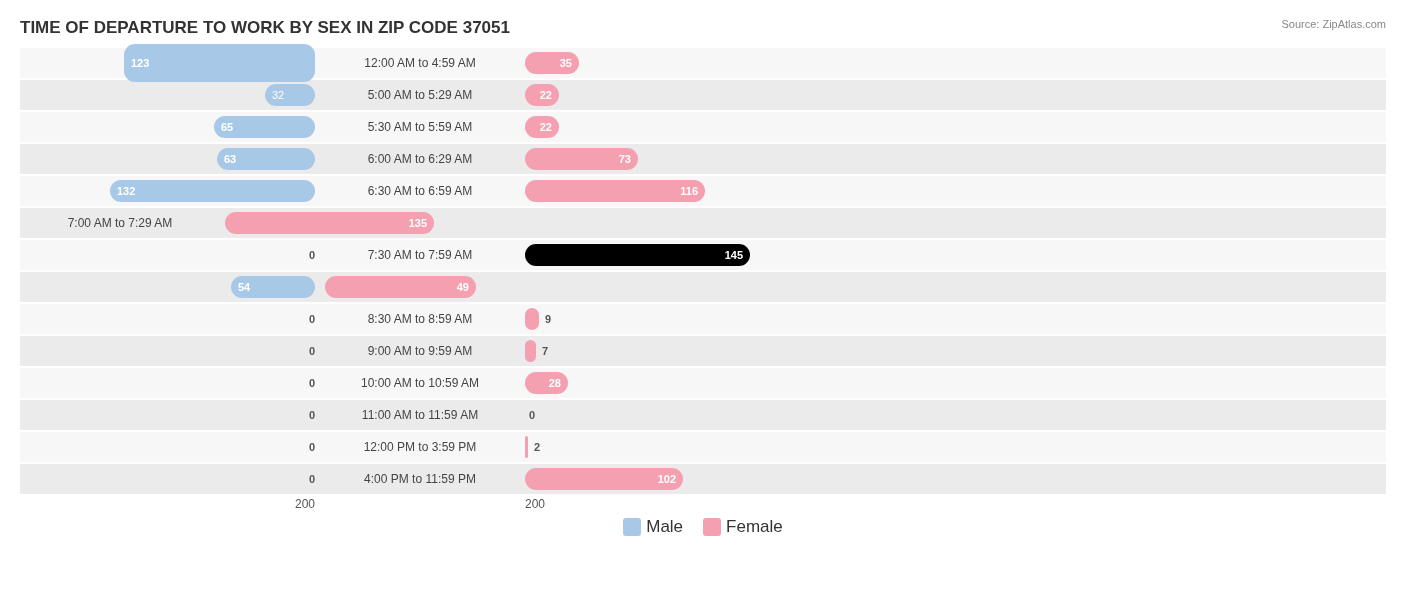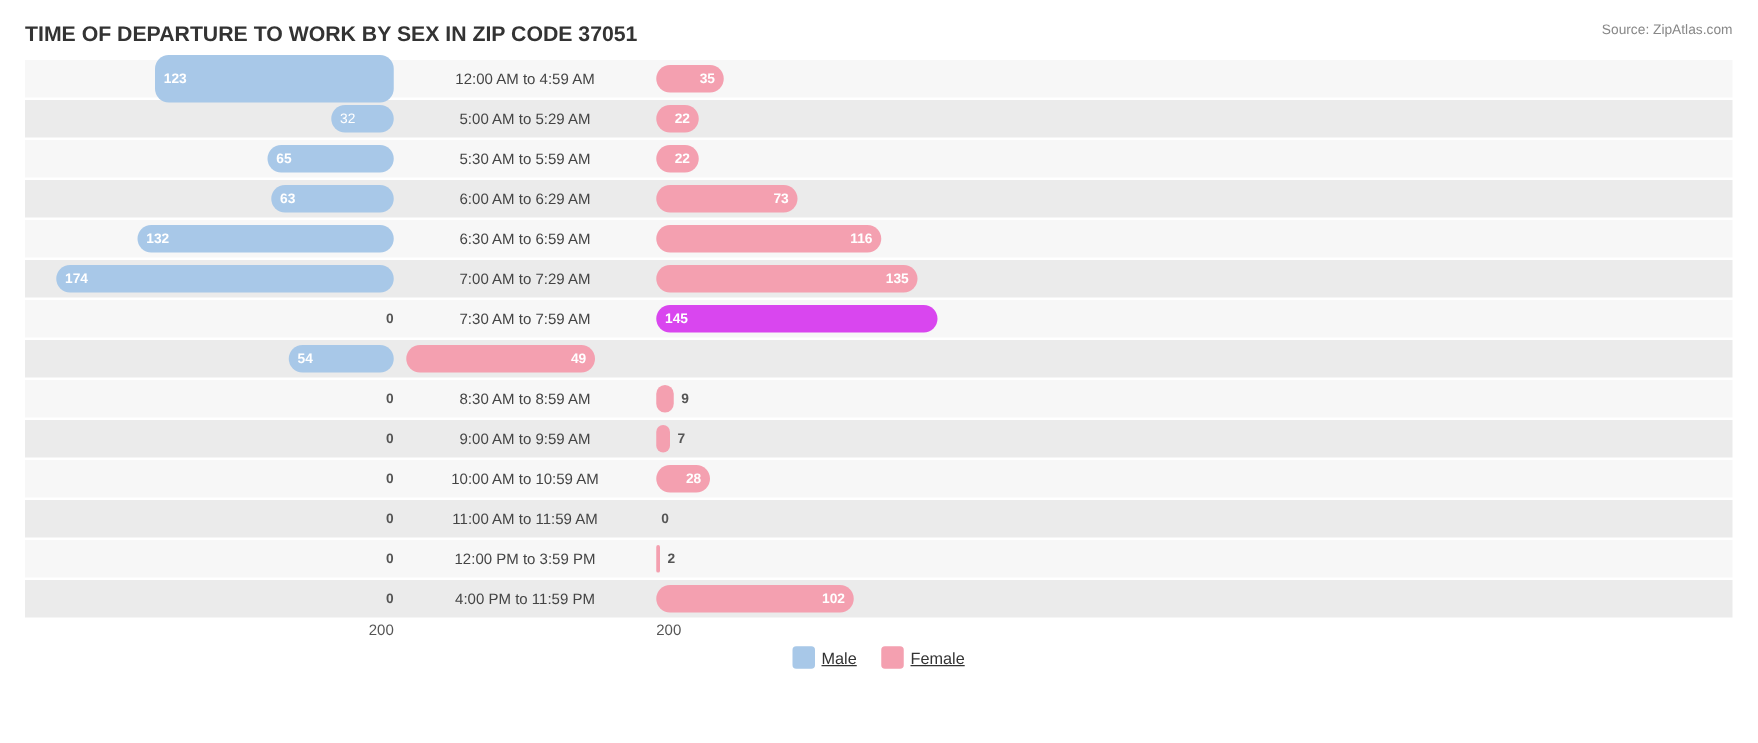--- a/index.html
+++ b/index.html
@@ -35,23 +35,22 @@
       display: flex;
       justify-content: center;
       align-items: center;
       gap: 20px;
       margin-top: 6px;
     }
     .legend-item {
       display: flex;
       align-items: center;
       gap: 5px;
-      font-size: 13px;
+      font-size: 17px;
       color: #333;
-      text-decoration: underline;
     }
     .legend-box {
       width: 18px;
       height: 18px;
       border-radius: 3px;
     }
     
     
   </style>
 </head>
@@ -121,40 +120,35 @@
           </div>
         </div>
         <div style="width: 200px; height: 30px; display: flex; align-items: center; justify-content: center; font-size: 12px; color: rgb(68, 68, 68); flex-shrink: 0; text-align: center;">6:30 AM to 6:59 AM</div>
         <div style="flex: 1 1 0%; height: 30px; display: flex; align-items: center; padding-left: 5px;">
           <div style="height: 22px; border-radius: 11px; background: rgb(244, 160, 176); width: 180px; display: flex; align-items: center; justify-content: flex-end; min-width: 180px; overflow: visible; position: relative;">
             <span style="font-size: 11px; font-weight: bold; color: rgb(255, 255, 255); padding: 0px 7px; white-space: nowrap;">116</span>
           </div>
         </div>
       </div>
       <div style="display: flex; height: 30px; align-items: center; margin-bottom: 2px; background: rgb(235, 235, 235);">
-        <div style="width: 300px; height: 30px; display: flex; align-items: center; justify-content: flex-end; padding-right: 5px; flex-shrink: 0;">
-          <div style="height: 22px; border-radius: 11px; background: rgb(168, 200, 232); width: 270px; display: flex; align-items: center; justify-content: flex-start; min-width: 270px; overflow: visible; position: relative;">
-            <span style="font-size: 11px; font-weight: bold; color: rgb(255, 255, 255); padding: 0px 7px; white-space: nowrap;">174</span>
-          </div>
-        </div>
         <div style="width: 200px; height: 30px; display: flex; align-items: center; justify-content: center; font-size: 12px; color: rgb(68, 68, 68); flex-shrink: 0; ">7:00 AM to 7:29 AM</div>
         <div style="flex: 1 1 0%; height: 30px; display: flex; align-items: center; padding-left: 5px;">
           <div style="height: 22px; border-radius: 11px; background: rgb(244, 160, 176); width: 209px; display: flex; align-items: center; justify-content: flex-end; min-width: 209px; overflow: visible; position: relative;">
             <span style="font-size: 11px; font-weight: bold; color: rgb(255, 255, 255); padding: 0px 7px; white-space: nowrap;">135</span>
           </div>
         </div>
       </div>
       <div style="display: flex; height: 30px; align-items: center; margin-bottom: 2px; background: rgb(247, 247, 247);">
         <div style="width: 300px; height: 30px; display: flex; align-items: center; justify-content: flex-end; padding-right: 5px; flex-shrink: 0;">
           <span style="font-size: 11px; font-weight: bold; color: rgb(85, 85, 85); white-space: nowrap;">0</span>
           <div style="height: 22px; border-radius: 11px; background: rgb(168, 200, 232); width: 0px; display: flex; align-items: center; justify-content: flex-start; min-width: 0px; overflow: visible; position: relative;"></div>
         </div>
         <div style="width: 200px; height: 30px; display: flex; align-items: center; justify-content: center; font-size: 12px; color: rgb(68, 68, 68); flex-shrink: 0; text-align: center;">7:30 AM to 7:59 AM</div>
         <div style="flex: 1 1 0%; height: 30px; display: flex; align-items: center; padding-left: 5px;">
-          <div style="height: 22px; border-radius: 11px; background: #d946ef; width: 225px; display: flex; align-items: center; justify-content: flex-start; min-width: 225px; overflow: visible; position: relative;">
+          <div style="height: 22px; border-radius: 11px; background: #000000; width: 225px; display: flex; align-items: center; justify-content: flex-end; min-width: 225px; overflow: visible; position: relative;">
             <span style="font-size: 11px; font-weight: bold; color: rgb(255, 255, 255); padding: 0px 7px; white-space: nowrap;">145</span>
           </div>
         </div>
       </div>
       <div style="display: flex; height: 30px; align-items: center; margin-bottom: 2px; background: rgb(235, 235, 235);">
         <div style="width: 300px; height: 30px; display: flex; align-items: center; justify-content: flex-end; padding-right: 5px; flex-shrink: 0;">
           <div style="height: 22px; border-radius: 11px; background: rgb(168, 200, 232); width: 84px; display: flex; align-items: center; justify-content: flex-start; min-width: 84px; overflow: visible; position: relative;">
             <span style="font-size: 11px; font-weight: bold; color: rgb(255, 255, 255); padding: 0px 7px; white-space: nowrap;">54</span>
           </div>
         </div>

